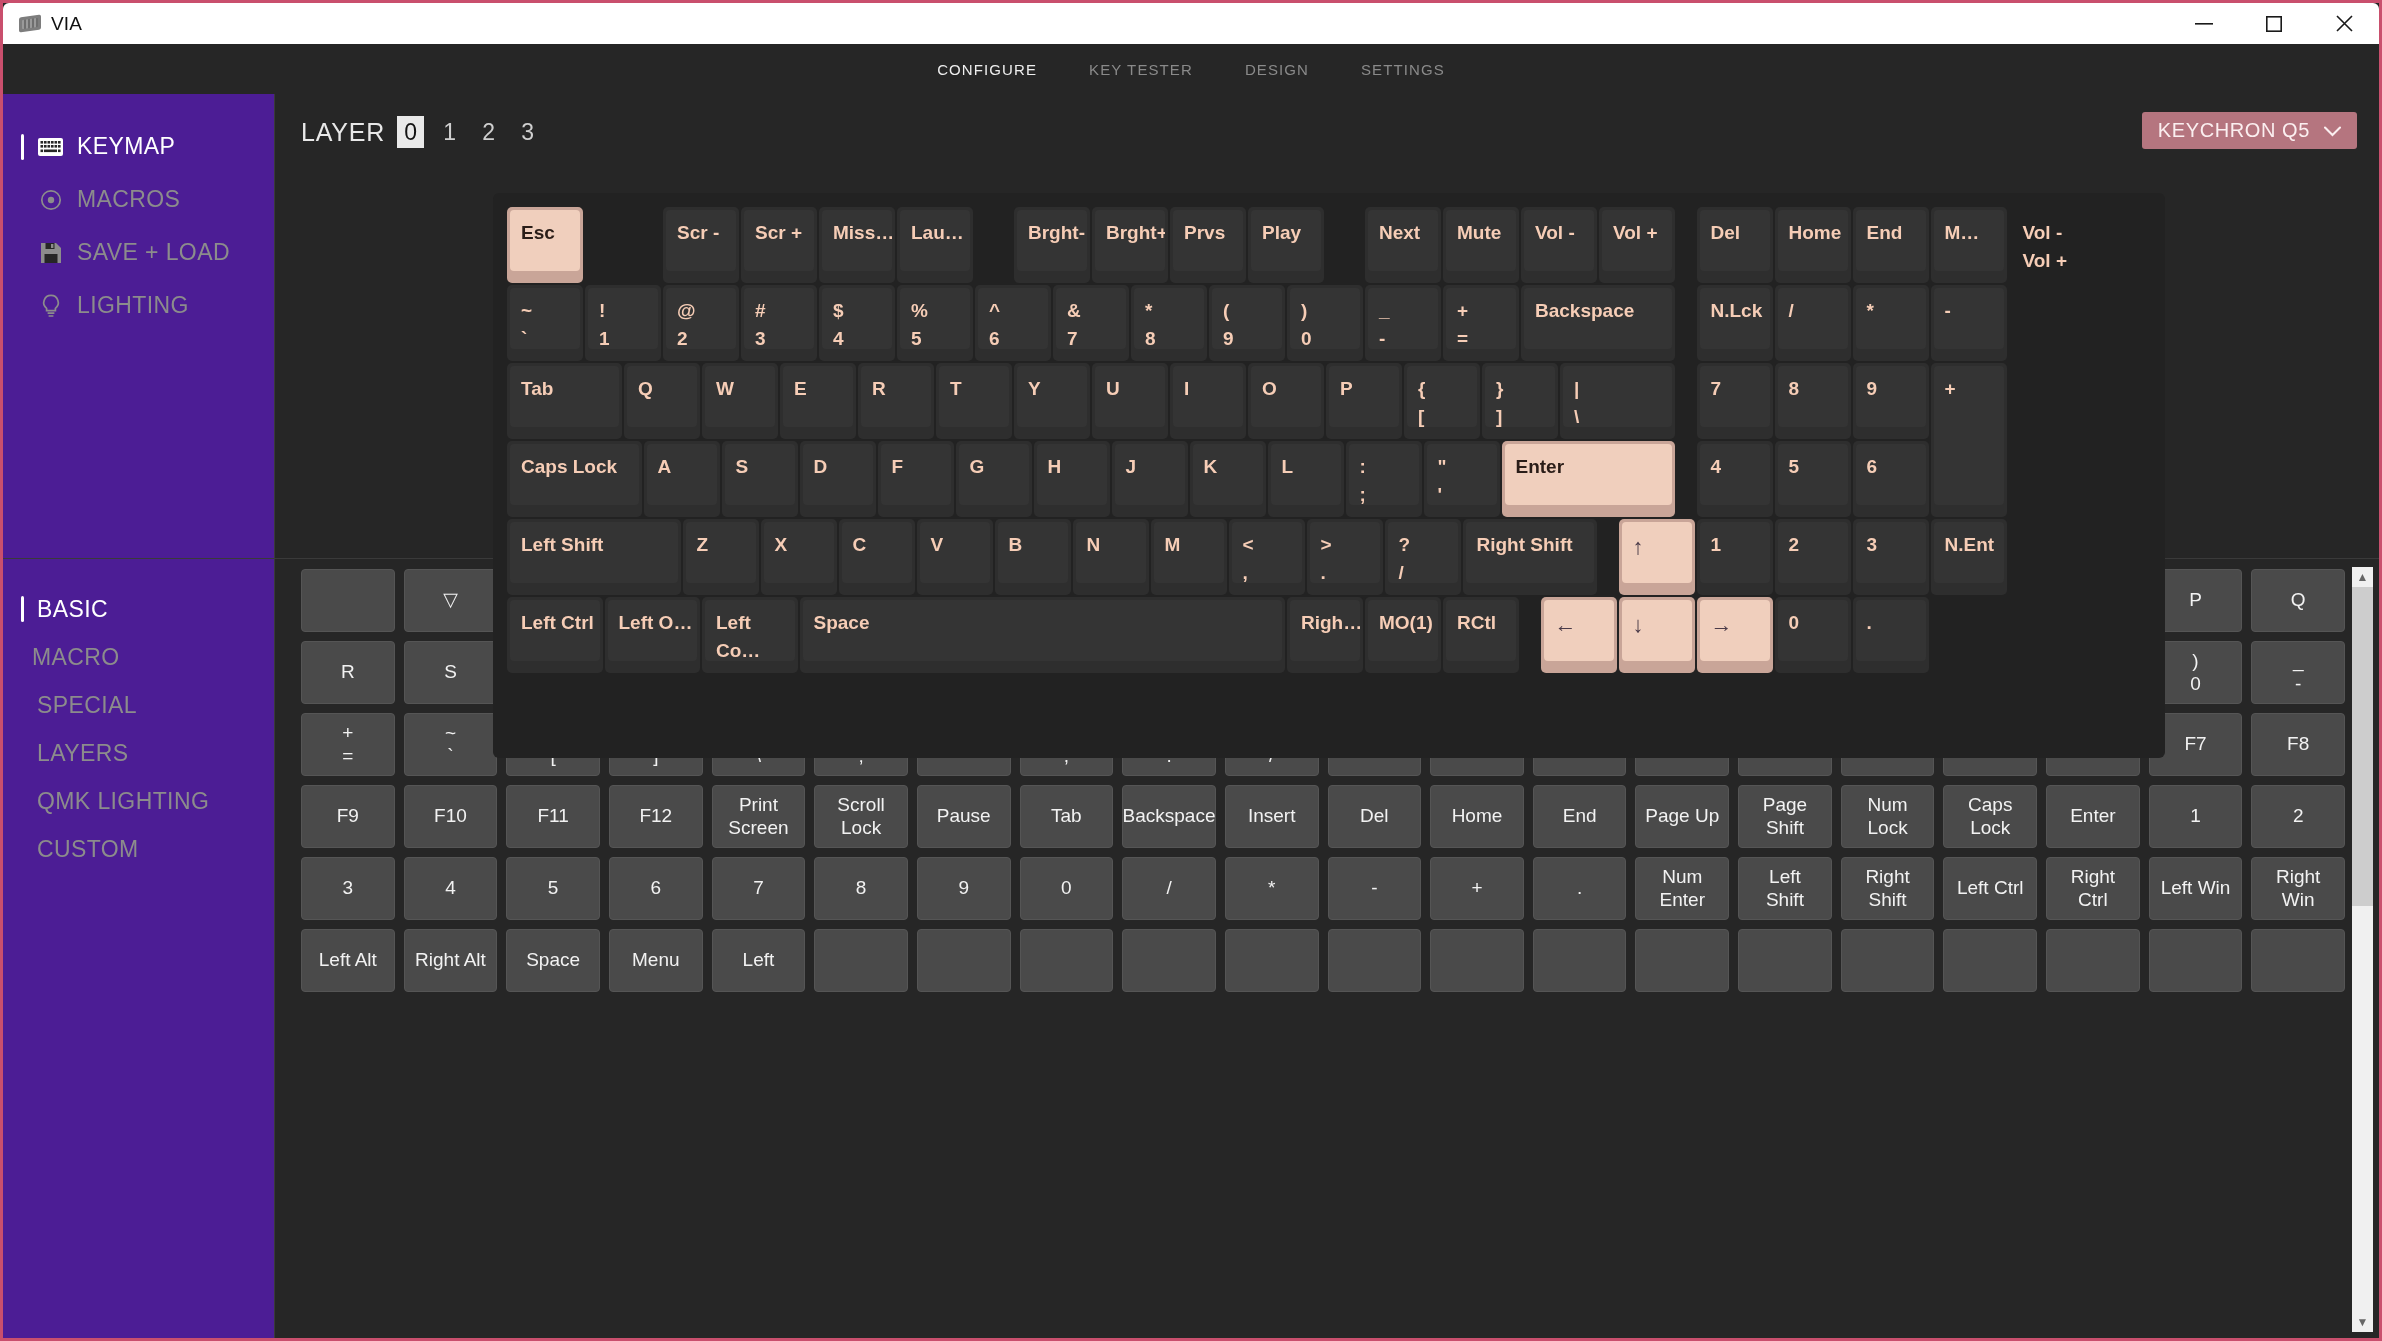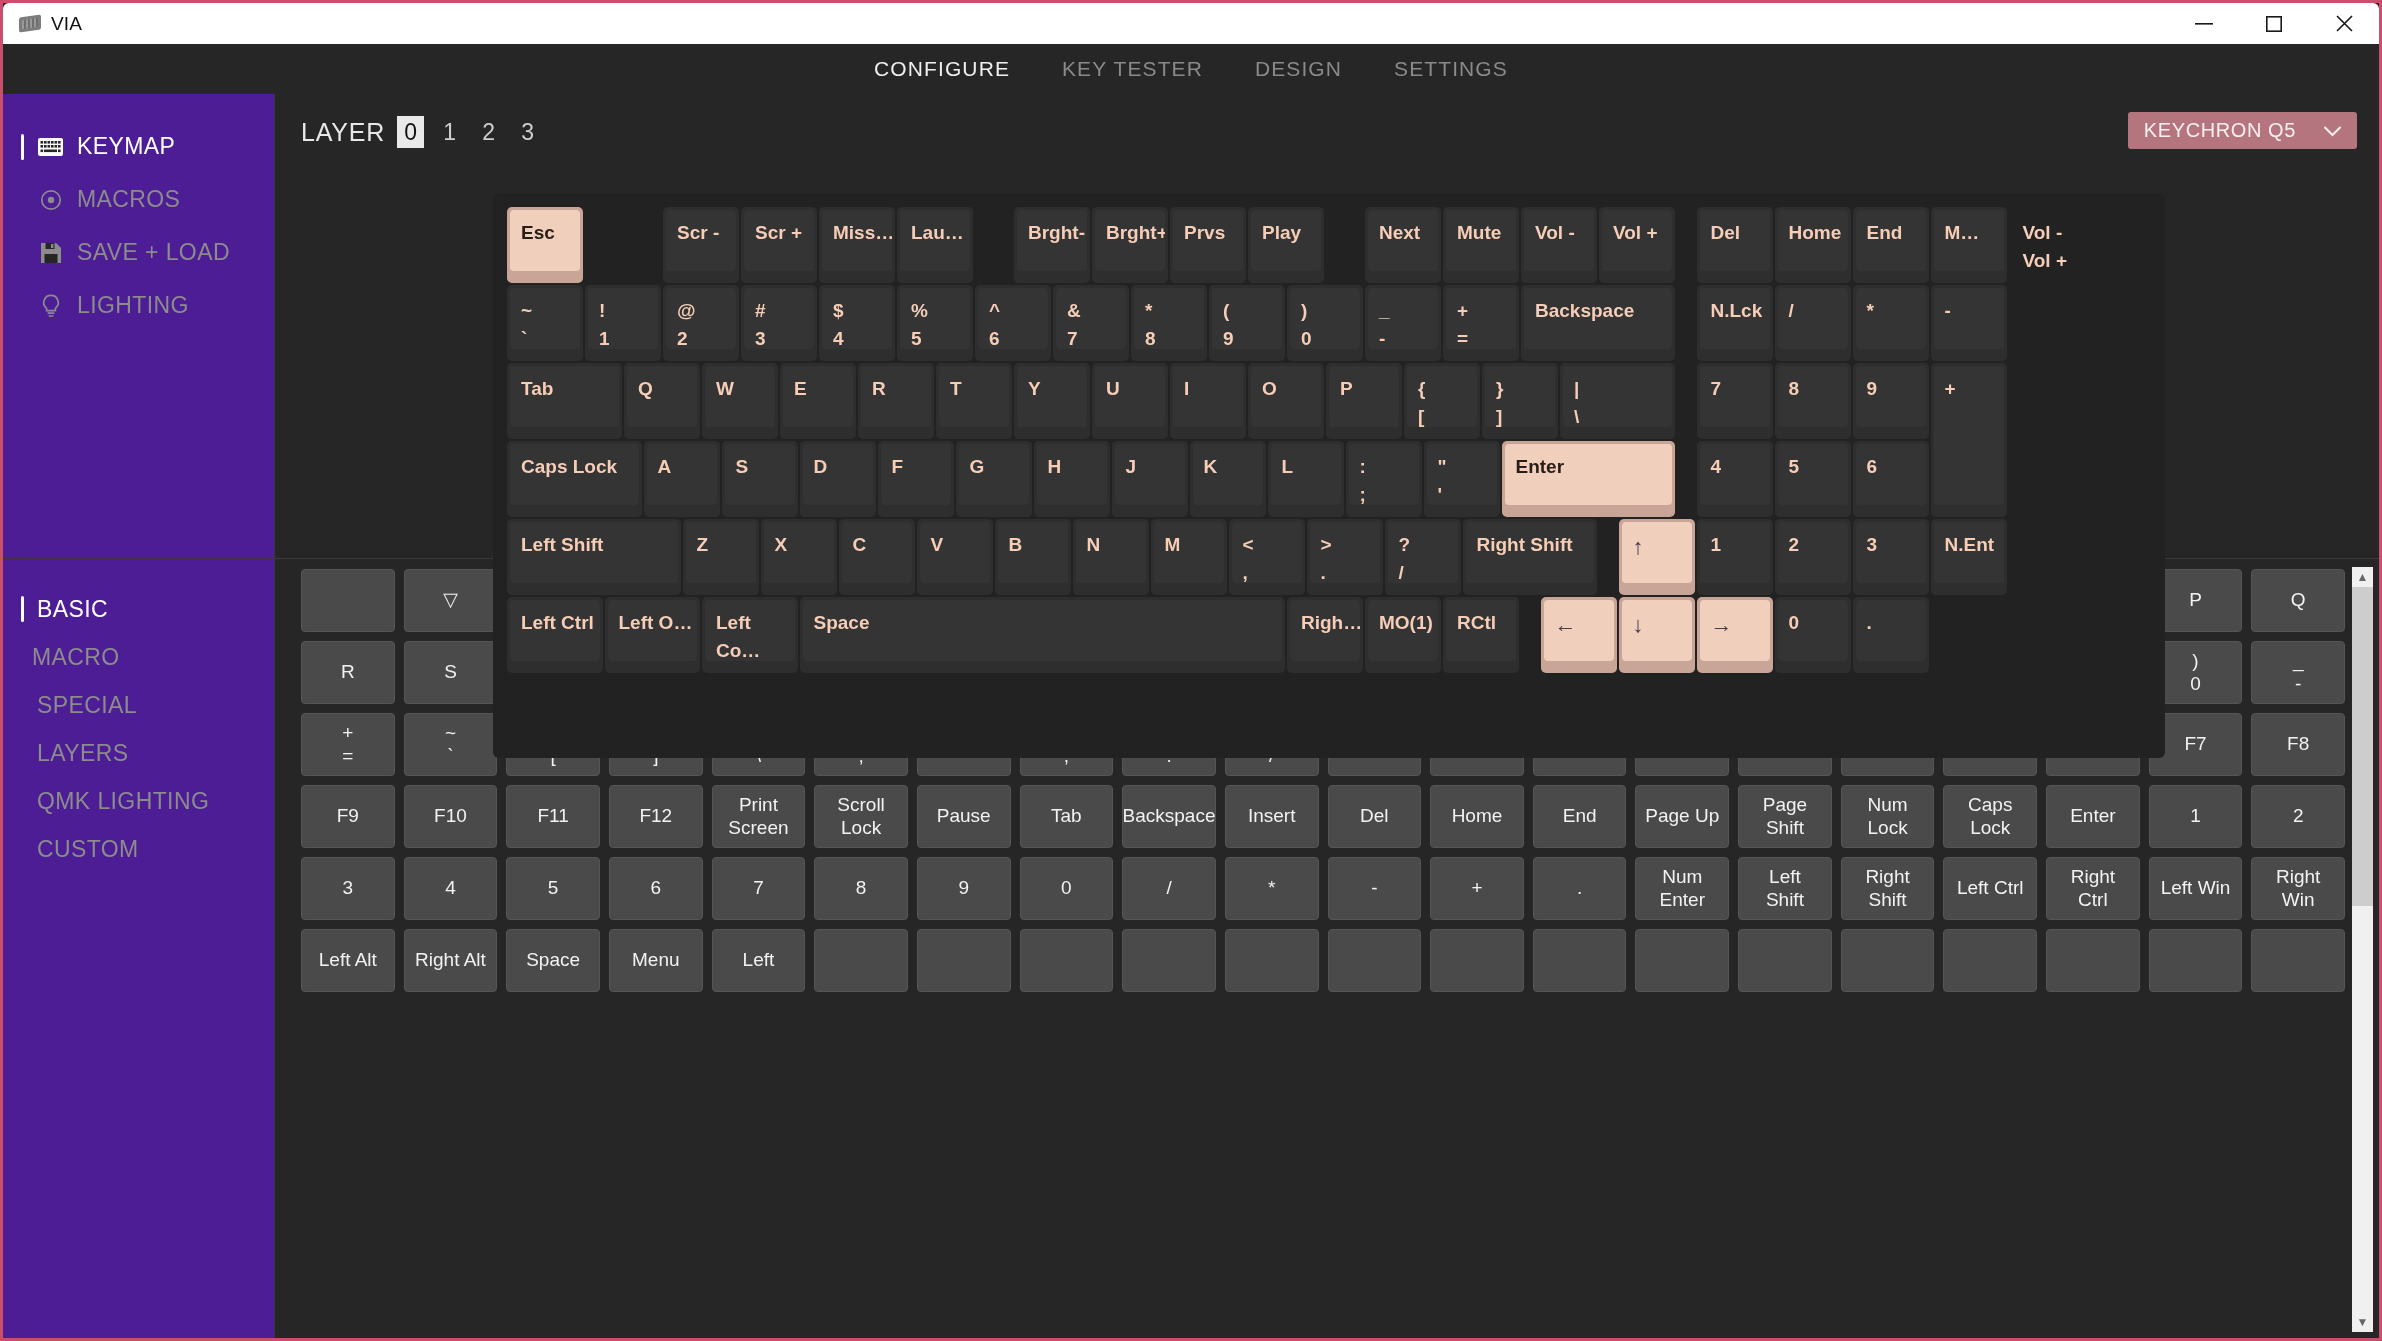--- a/index.html
+++ b/index.html
@@ -48,21 +48,21 @@
   .win-btn.close { border-top-right-radius: 4px; }
 
   
   .topnav {
     height: 50px; flex: 0 0 50px;
     background: #262626;
     display: flex; align-items: center; justify-content: center;
     gap: 44px;
   }
   .navtab {
-    font-size: 21px; letter-spacing: 1.1px;
+    font-size: 15px; letter-spacing: 1.1px;
     color: #8a8a8a;
     padding: 2px 4px;
   }
   .navtab.active { color: #efefef; }
 
   
   .body-wrap { flex: 1 1 auto; display: flex; flex-direction: column; min-height: 0; }
   .upper { flex: 0 0 465px; display: flex; min-height: 0;
            border-bottom: 1px solid #3a3a3a; }
   .lower { flex: 1 1 auto; display: flex; min-height: 0; }
@@ -99,21 +99,21 @@
     display: flex; align-items: center; justify-content: center;
     font-size: 23px; color: #cfcfcf;
   }
   .layer-btn.active { background: #e9e9e9; color: #121212; }
 
   .kbd-select {
     position: absolute; top: 18px; right: 22px;
     background: #b5757f; color: #fbeff0;
     font-size: 20px; letter-spacing: .6px;
     padding: 7px 16px; border-radius: 3px;
-    display: flex; align-items: center; gap: 28px;
+    display: flex; align-items: center; gap: 14px;
   }
 
   
   .kbd-outer {
     position: absolute; left: 490px; top: 190px;
     width: 1672px; height: 565px;
     background: #222222; border-radius: 6px;
   }
   .kbd-inner { position: absolute; inset: 0; }
   .key {

